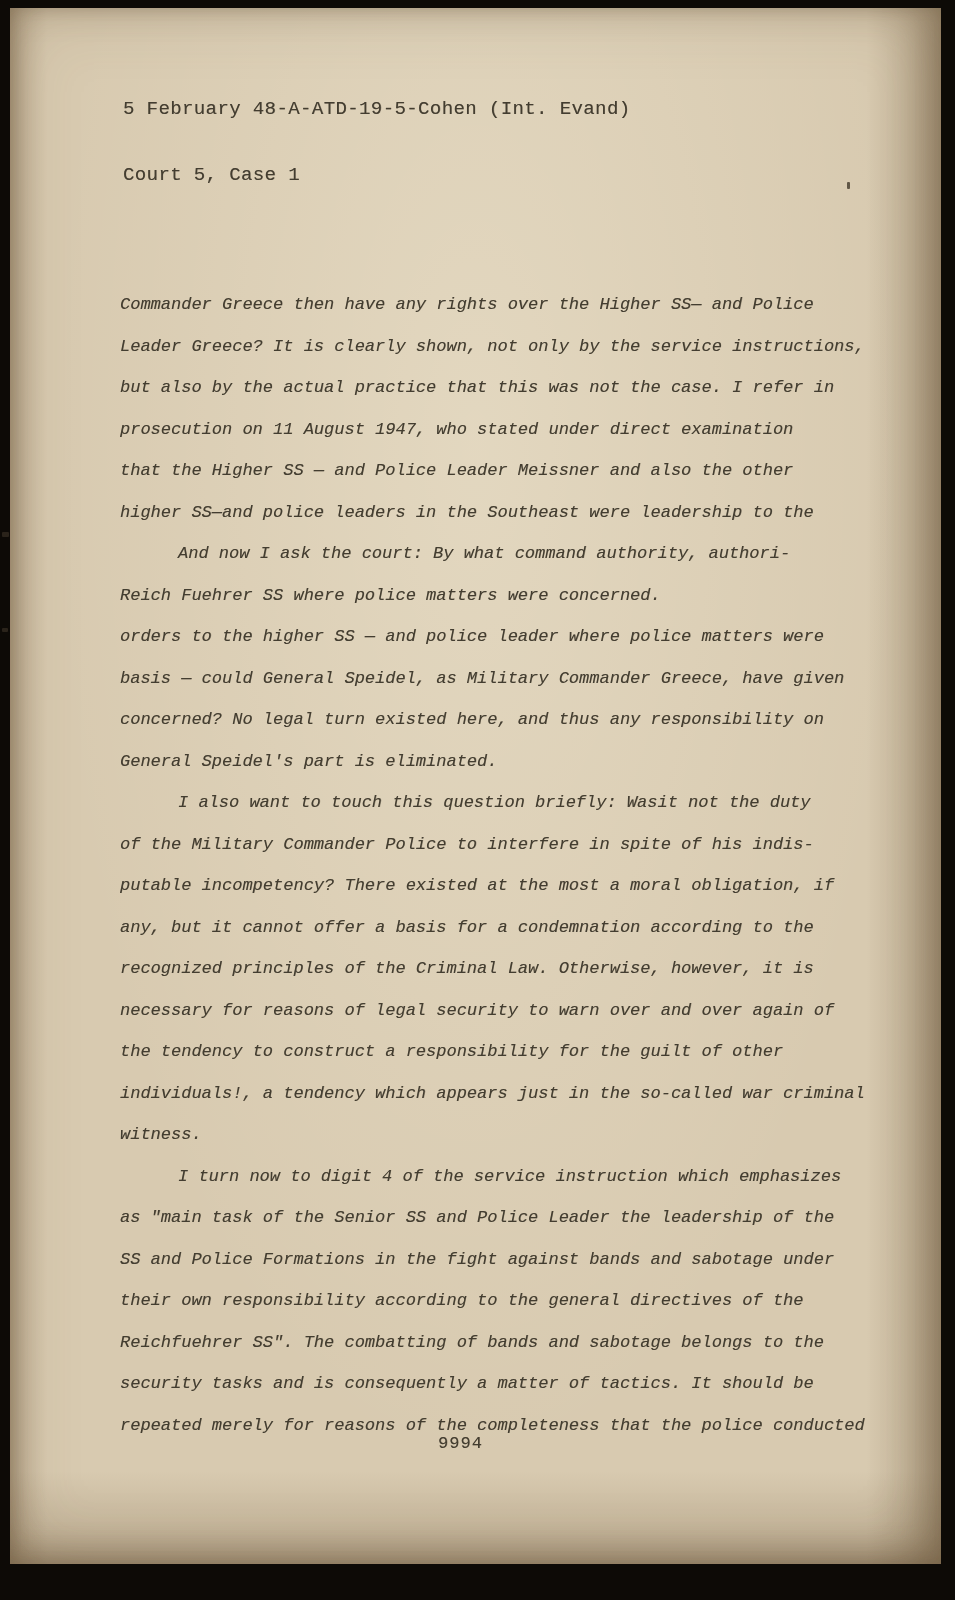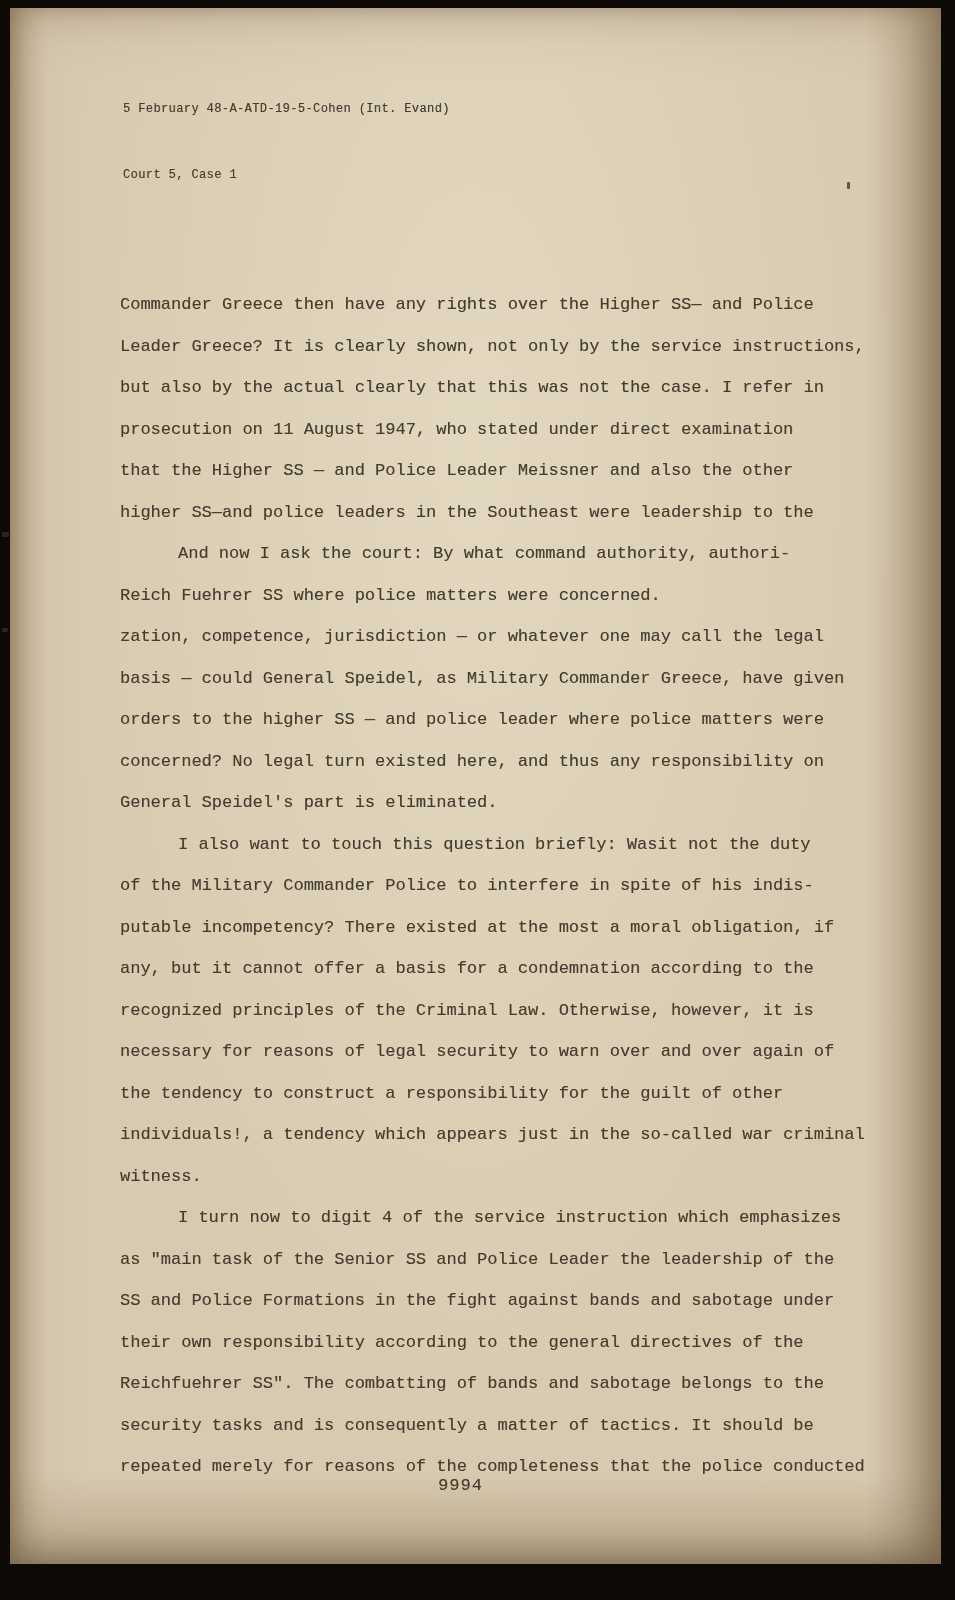--- a/index.html
+++ b/index.html
@@ -27,31 +27,32 @@
       #d8cab0;
     box-shadow:
       inset 0 0 70px rgba(95,75,45,0.22),
       inset -20px 0 32px rgba(95,75,48,0.25),
       inset 0 -16px 26px rgba(95,75,48,0.22),
       inset 6px 0 14px rgba(95,75,48,0.20);
     color: #433d30;
   }
   .doc-header {
     margin: 46px 0 0 113px;
-    font-size: 12px;
+    font-size: 19px;
     line-height: 22px;
     letter-spacing: 0.4px;
     text-shadow: 0.3px 0.3px 0.5px rgba(60,52,40,0.45);
     white-space: pre;
   }
   .doc-body {
     margin: 54px 0 0 110px;
     font-size: 17px;
     line-height: 41.5px;
     text-shadow: 0.3px 0.3px 0.6px rgba(60,52,40,0.40);
+    font-style: italic;
   }
   .doc-body .line {
     white-space: pre;
   }
   .doc-body .line.indent {
     padding-left: 58px;
   }
   .page-number {
     margin-top: -12px;
     margin-left: -30px;
@@ -74,29 +75,28 @@
 
 <div class="paper">
   <div class="doc-header">
     <div>5 February 48-A-ATD-19-5-Cohen (Int. Evand)</div>
     <div>Court 5, Case 1</div>
   </div>
 
   <div class="doc-body">
       <div class="line">Commander Greece then have any rights over the Higher SS— and Police</div>
       <div class="line">Leader Greece? It is clearly shown, not only by the service instructions,</div>
-      <div class="line">but also by the actual clearly that this was not the case. I refer in</div>
+      <div class="line">but also by the actual practice that this was not the case. I refer in</div>
       <div class="line">prosecution on 11 August 1947, who stated under direct examination</div>
       <div class="line">that the Higher SS — and Police Leader Meissner and also the other</div>
       <div class="line">higher SS—and police leaders in the Southeast were leadership to the</div>
       <div class="line indent">And now I ask the court: By what command authority, authori-</div>
       <div class="line">Reich Fuehrer SS where police matters were concerned.</div>
-      <div class="line">zation, competence, jurisdiction — or whatever one may call the legal</div>
+      <div class="line">orders to the higher SS — and police leader where police matters were</div>
       <div class="line">basis — could General Speidel, as Military Commander Greece, have given</div>
-      <div class="line">orders to the higher SS — and police leader where police matters were</div>
       <div class="line">concerned? No legal turn existed here, and thus any responsibility on</div>
       <div class="line">General Speidel's part is eliminated.</div>
       <div class="line indent">I also want to touch this question briefly: Wasit not the duty</div>
       <div class="line">of the Military Commander Police to interfere in spite of his indis-</div>
       <div class="line">putable incompetency? There existed at the most a moral obligation, if</div>
       <div class="line">any, but it cannot offer a basis for a condemnation according to the</div>
       <div class="line">recognized principles of the Criminal Law. Otherwise, however, it is</div>
       <div class="line">necessary for reasons of legal security to warn over and over again of</div>
       <div class="line">the tendency to construct a responsibility for the guilt of other</div>
       <div class="line">individuals!, a tendency which appears just in the so-called war criminal</div>

